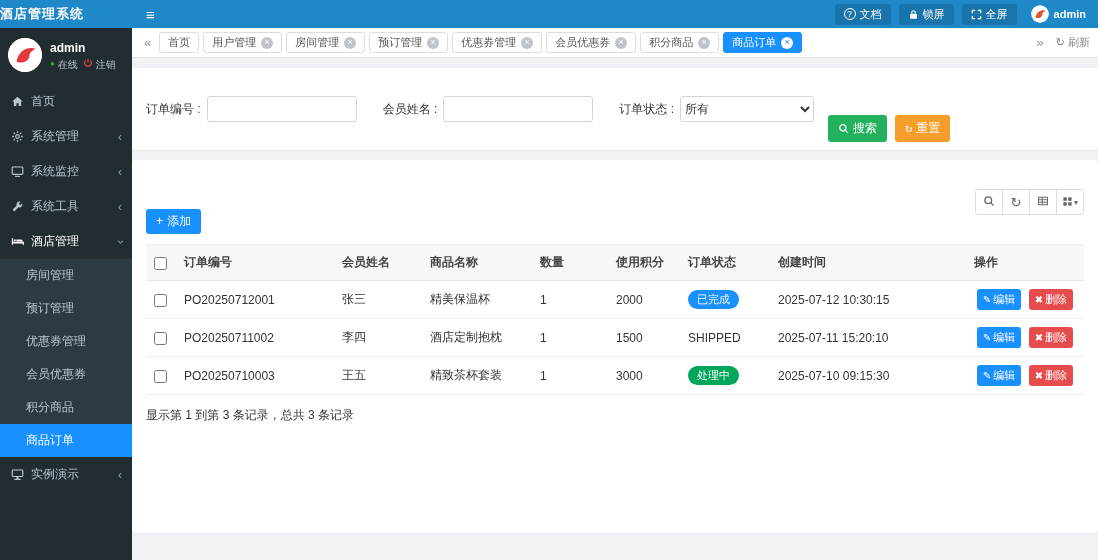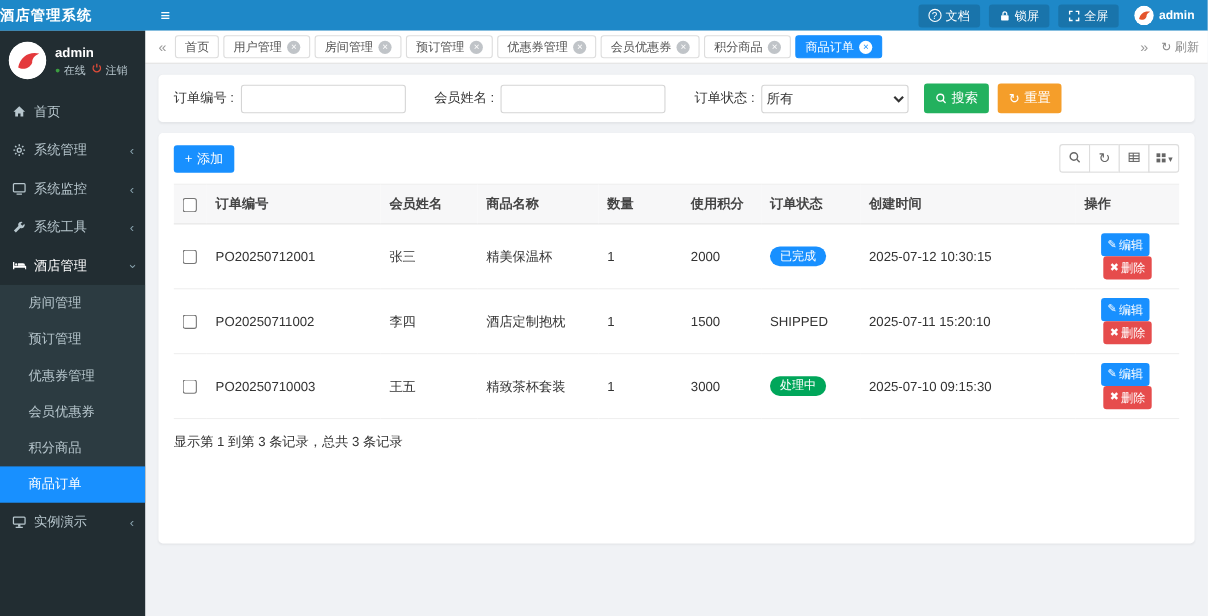--- a/index.html
+++ b/index.html
@@ -39,28 +39,28 @@
   .main { margin-left:132px; height:532px; display:flex; flex-direction:column; background:#f0f2f5; }
   .tabbar { height:30px; background:#fff; border-bottom:1px solid #e0e0e0; display:flex; align-items:center; padding:0 8px; gap:4px; flex:none; }
   .nav-btn { color:#999; font-size:13px; padding:0 4px; cursor:pointer; }
   .tab { display:flex; align-items:center; gap:5px; border:1px solid #ddd; border-radius:3px; background:#fff; color:#555; padding:2px 8px; font-size:11px; cursor:pointer; white-space:nowrap; }
   .tab-close { width:12px; height:12px; border-radius:50%; background:#c0c4c8; color:#fff; font-size:9px; line-height:11px; text-align:center; cursor:pointer; }
   .tab.active { background:#1890ff; border-color:#1890ff; color:#fff; }
   .tab.active .tab-close { background:#fff; color:#1890ff; }
   .tab-right { margin-left:auto; display:flex; align-items:center; gap:8px; }
   .refresh-link { color:#888; display:flex; align-items:center; gap:3px; cursor:pointer; font-size:11px; }
 
-  .content { flex:1; padding:10px 12px; overflow:hidden; }
+  .content { flex:1; padding:10px 0; overflow:hidden; }
 
   
   .filter-panel { background:#fff; border-radius:4px; box-shadow:0 1px 2px rgba(0,0,0,.05); padding:8px 14px; display:flex; align-items:center; margin-bottom:10px; }
   .f-label { color:#333; margin-right:6px; white-space:nowrap; }
   .f-input { width:150px; height:26px; border:1px solid #d5d5d5; border-radius:3px; padding:0 8px; margin-right:26px; font-size:12px; outline:none; }
   .f-select { width:134px; height:26px; border:1px solid #d5d5d5; border-radius:3px; background:#fff; font-size:12px; color:#333; margin-right:14px; outline:none; }
-  .btn { display:inline-flex; align-items:center; gap:4px; border:none; border-radius:3px; color:#fff; font-size:12px; padding:5px 10px; cursor:pointer; font-family:Liberation Sans, sans-serif; }
+  .btn { display:inline-flex; align-items:center; gap:4px; border:none; border-radius:3px; color:#fff; font-size:12px; padding:5px 10px; cursor:pointer; font-family:Liberation Mono, monospace;margin-top:39px; }
   .btn svg { display:block; }
   .btn-green { background:#23b15e; margin-right:8px; }
   .btn-orange { background:#f59e2a; }
 
   
   .table-panel { background:#fff; border-radius:4px; box-shadow:0 1px 2px rgba(0,0,0,.05); padding:10px 14px; height:373px; overflow:hidden; }
   .panel-toolbar { display:flex; align-items:center; margin-bottom:10px; }
   .btn-add { background:#1890ff; padding:4px 10px; }
   .tool-btns { margin-left:auto; display:flex; }
   .icon-btn { width:28px; height:26px; border:1px solid #ddd; background:#fff; color:#666; display:flex; align-items:center; justify-content:center; cursor:pointer; margin-left:-1px; font-size:13px; gap:1px; }

